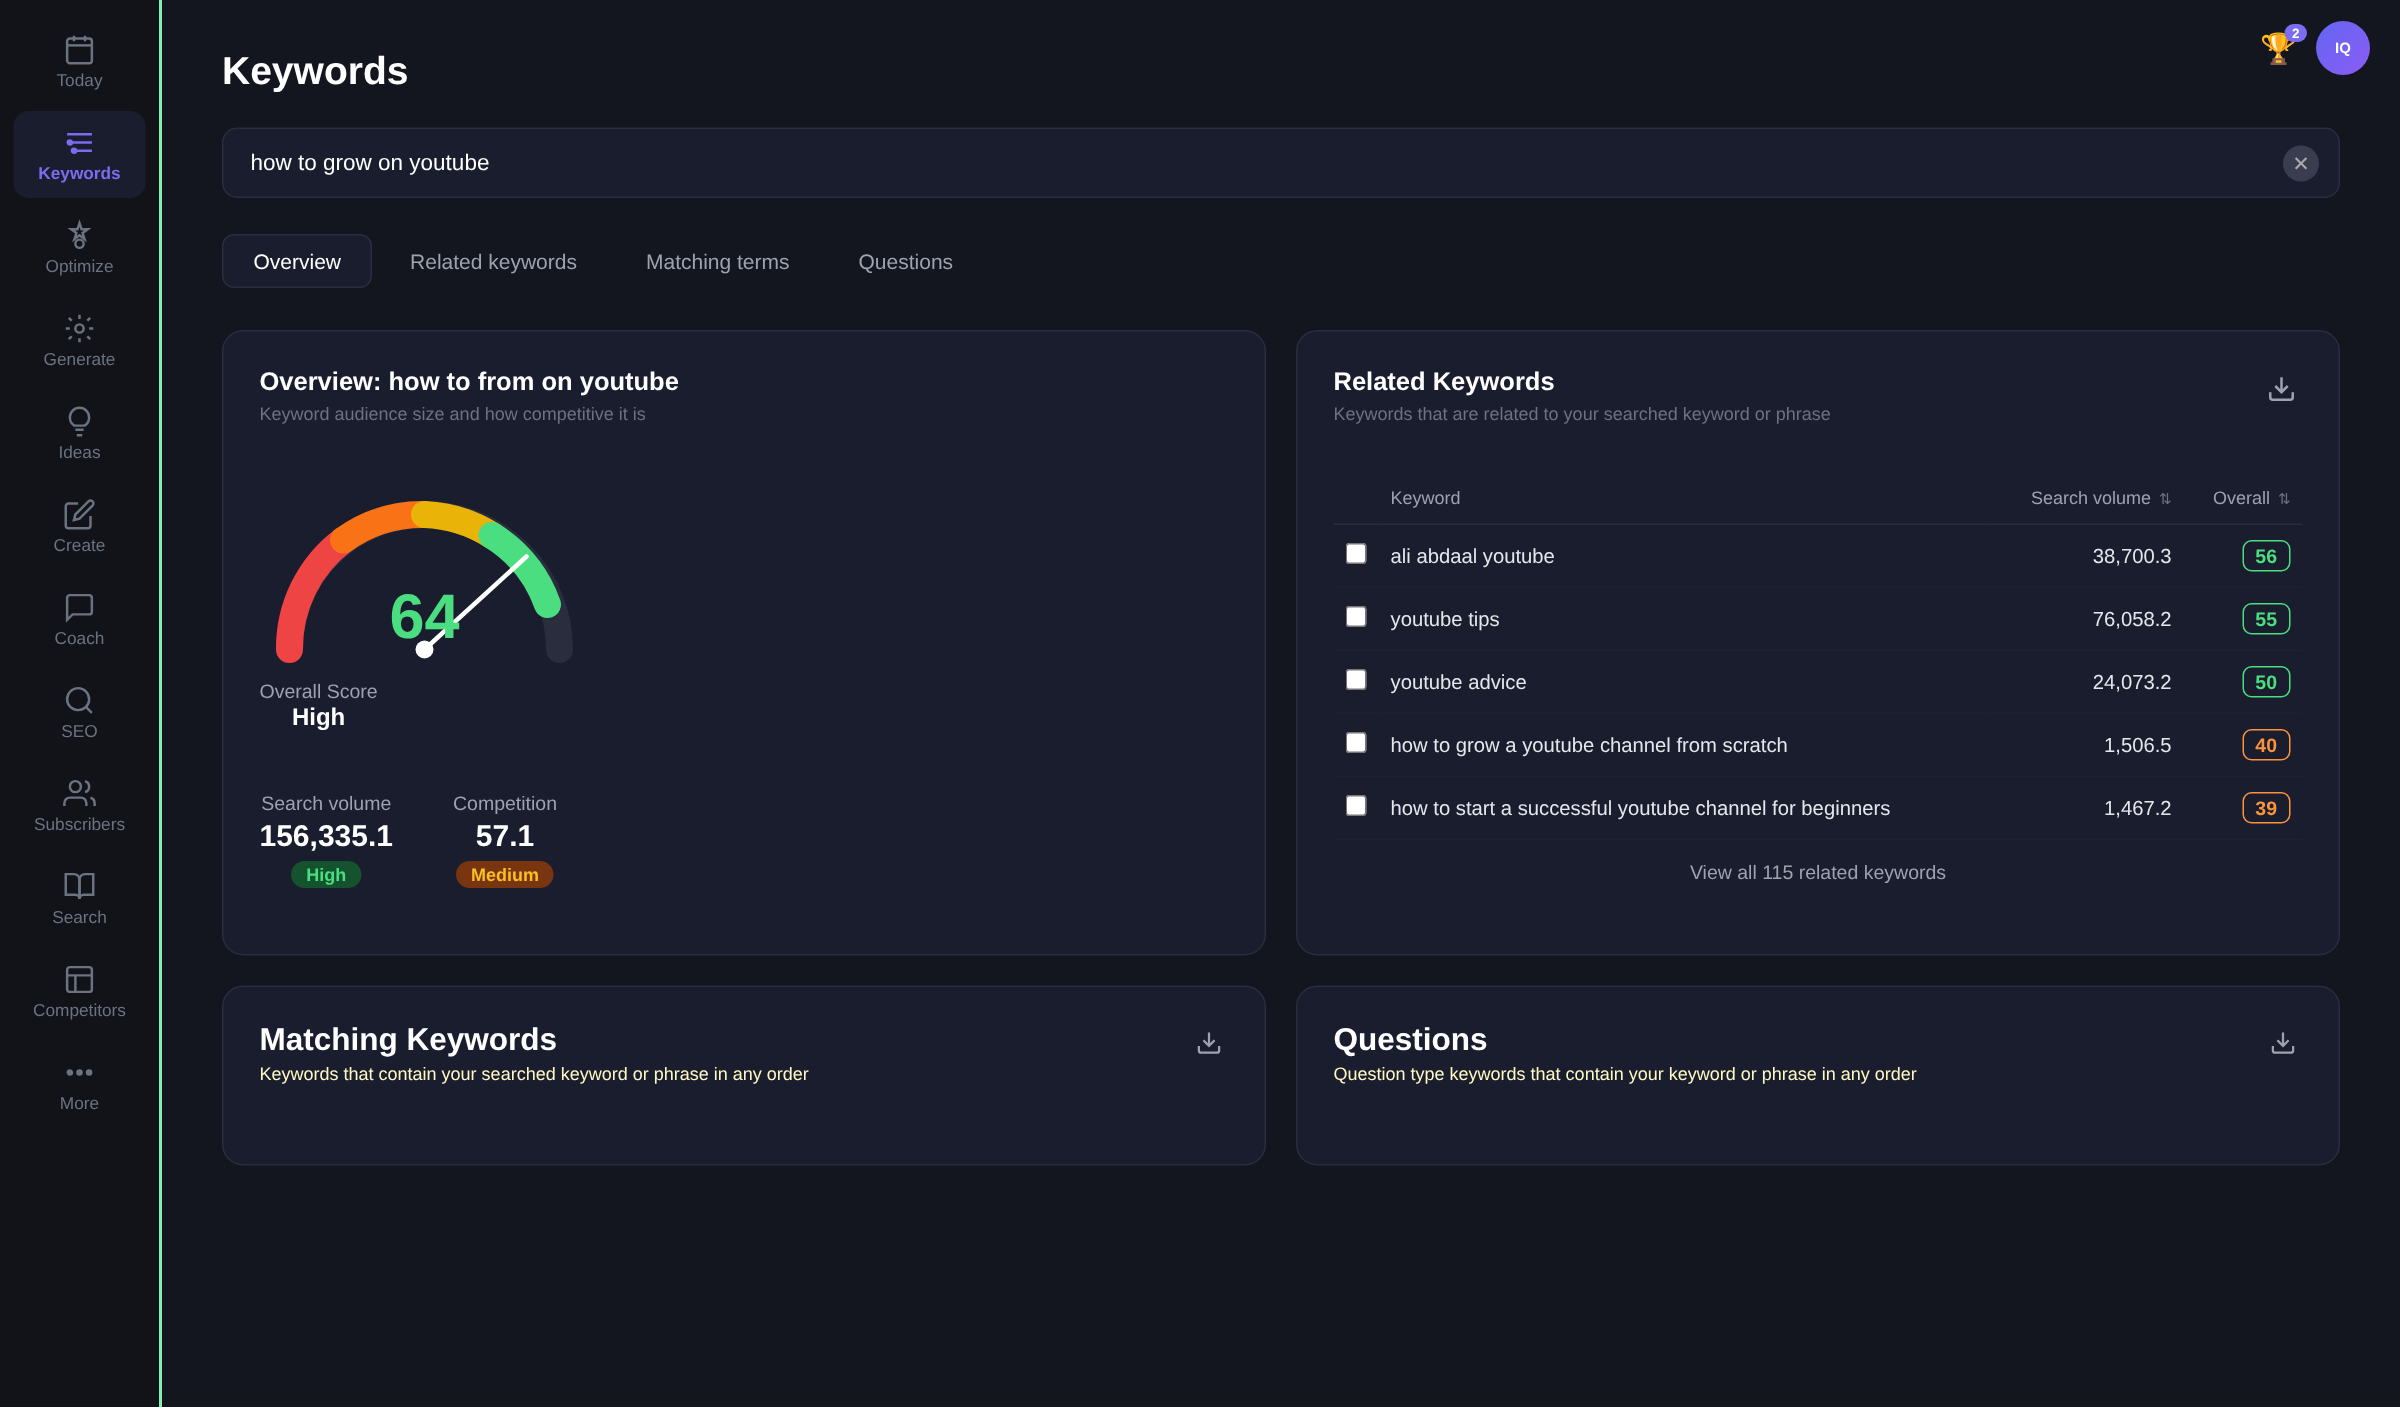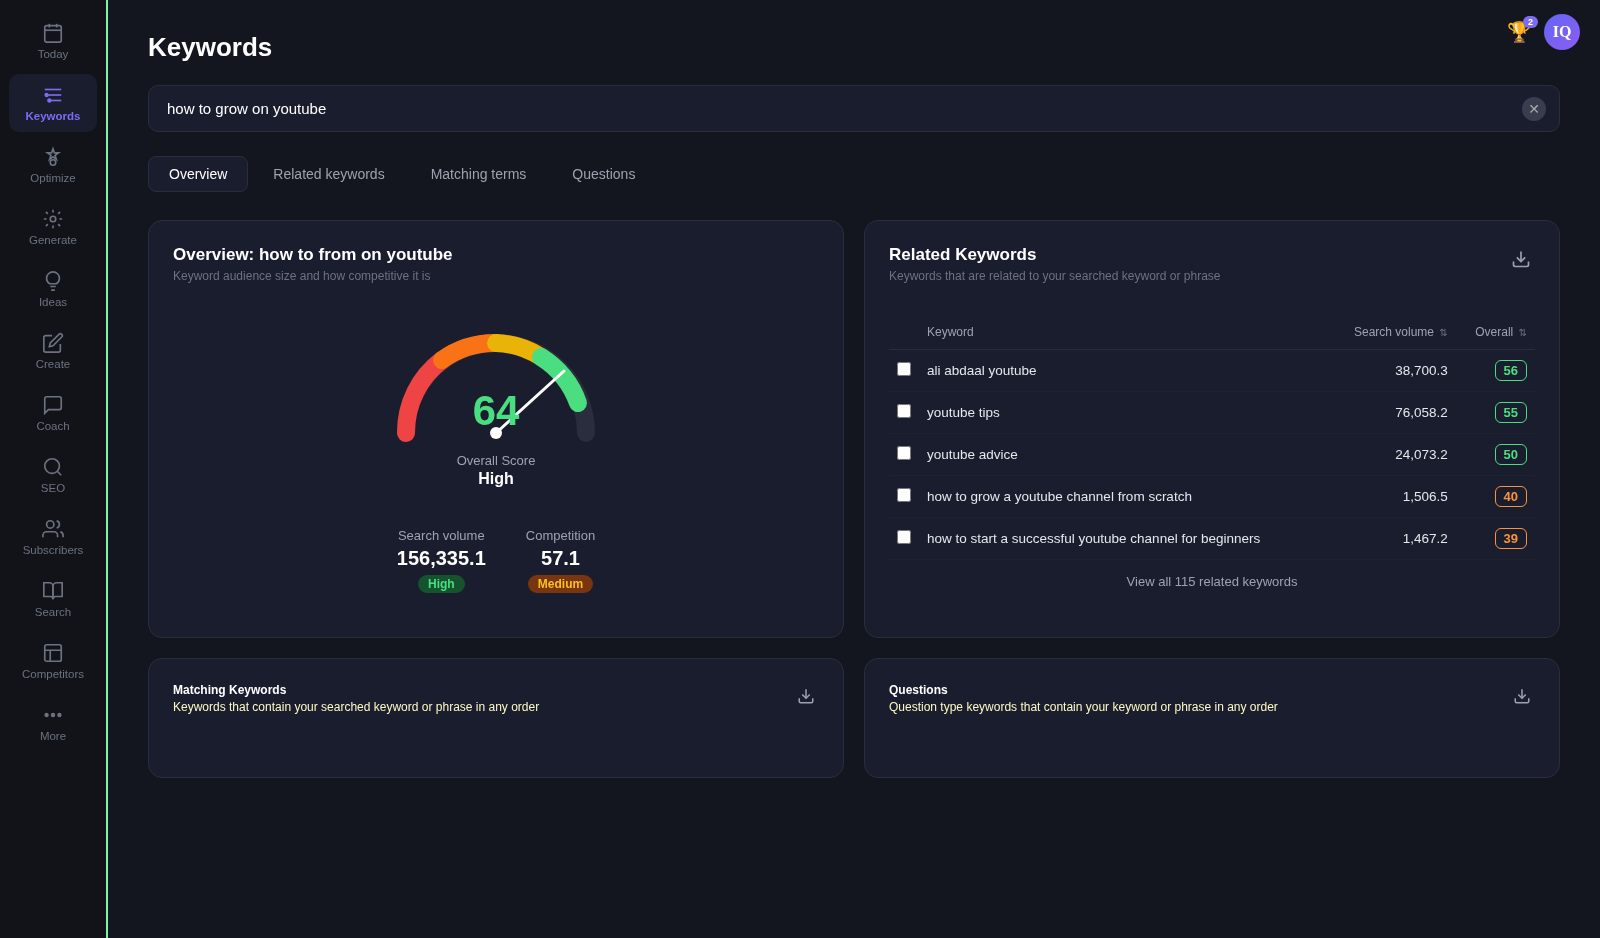--- a/index.html
+++ b/index.html
@@ -139,21 +139,21 @@
     .card-subtitle {
       font-size: 12px;
       color: #6b7280;
       margin-bottom: 20px;
     }
 
     
     .gauge-container {
       display: flex;
       flex-direction: column;
-      align-items: center;
+      align-items: flex-start;
       padding: 10px 0 20px;
     }
     .gauge-wrap {
       position: relative;
       width: 220px;
       height: 130px;
       margin-bottom: 10px;
     }
     .gauge-wrap svg {
       width: 220px;
@@ -255,21 +255,21 @@
       width: 24px;
     }
     .kw-checkbox {
       width: 14px;
       height: 14px;
       accent-color: #7c6cf0;
       cursor: pointer;
     }
 
     
-    .bottom-card-title { font-size: 12px; font-weight: 700; color: #fff; margin-bottom: 3px; }
+    .bottom-card-title { font-size: 21px; font-weight: 700; color: #fff; margin-bottom: 3px; }
     .bottom-card-sub { font-size: 12px; color: #fef9c3; }
 
     
     .header-right {
       position: fixed;
       top: 14px;
       right: 20px;
       display: flex;
       align-items: center;
       gap: 12px;
@@ -294,25 +294,24 @@
       padding: 1px 5px;
     }
     .avatar {
       width: 36px;
       height: 36px;
       border-radius: 50%;
       background: linear-gradient(135deg, #6366f1, #8b5cf6);
       display: flex;
       align-items: center;
       justify-content: center;
-      font-size: 16px;
+      font-size: 10px;
       font-weight: 700;
       color: #fff;
       cursor: pointer;
-      font-family: Liberation Serif, serif;
     }
   </style>
 </head>
 <body>
 
 <nav class="sidebar">
 
   <div class="sidebar-item">
     <svg viewBox="0 0 24 24" fill="none" stroke="currentColor" stroke-width="1.8">
         <rect x="3" y="4" width="18" height="18" rx="2"></rect>

